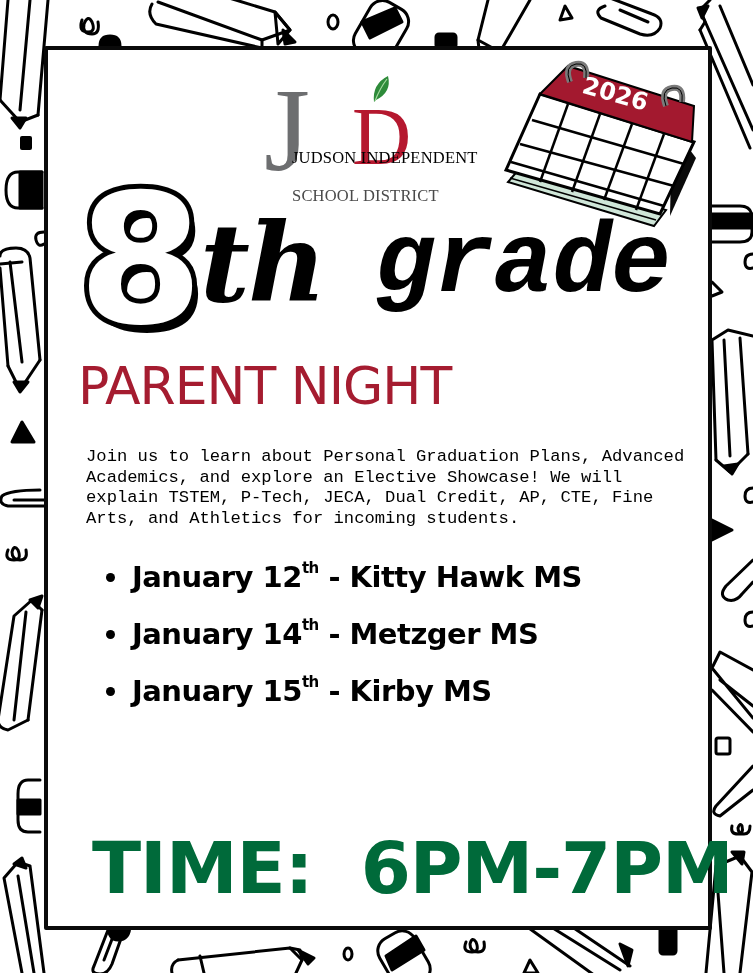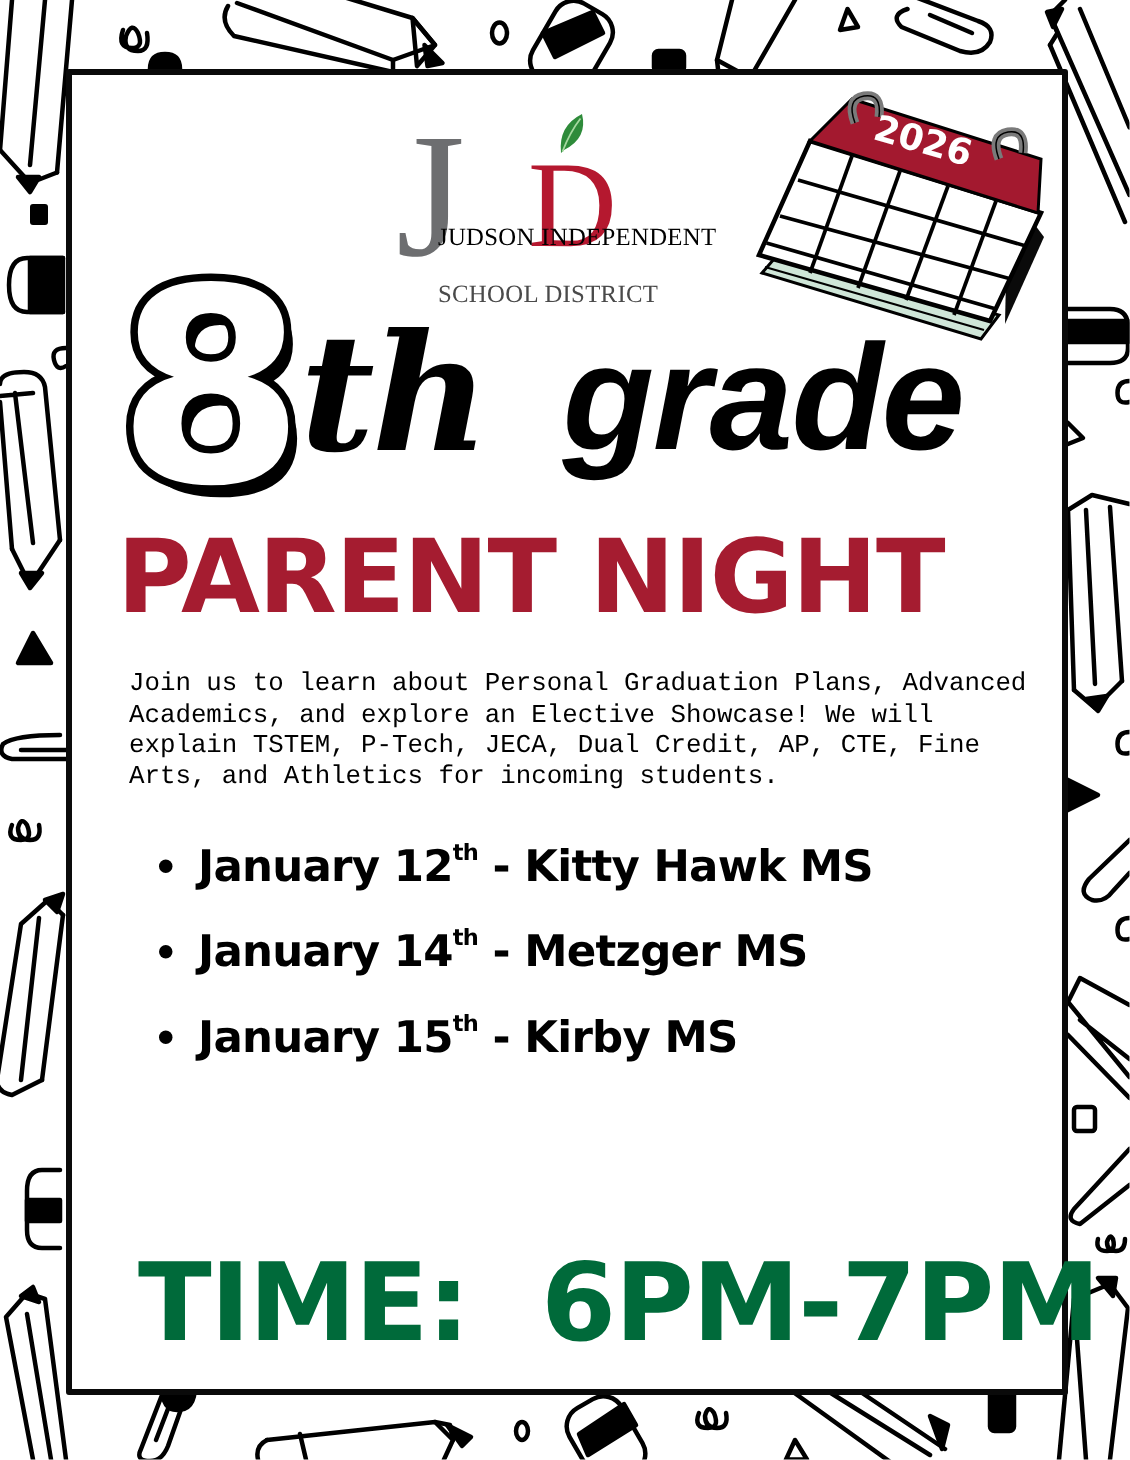--- a/index.html
+++ b/index.html
@@ -10,22 +10,22 @@
   .logo-J { position:absolute; left:2px; top:0; font-family:"Liberation Serif", serif; font-size:118px; line-height:118px; color:#6d6e70; }
   .logo-IS { position:absolute; left:34px; top:24px; font-family:"Liberation Serif", serif; font-size:82px; line-height:82px; color:#6d6e70; letter-spacing:-2px; }
   .logo-D { position:absolute; left:90px; top:24px; font-family:"Liberation Serif", serif; font-size:82px; line-height:82px; color:#b5182f; }
   .logo-leaf { position:absolute; left:108px; top:2px; width:22px; height:30px; }
   .logo-line1 { position:absolute; left:30px; top:76px; font-family:"Liberation Serif", serif; font-size:16.5px; color:#000000; white-space:nowrap; letter-spacing:0.2px; }
   .logo-line2 { position:absolute; left:30px; top:114px; font-family:"Liberation Serif", serif; font-size:16.5px; color:#4a4a4a; white-space:nowrap; letter-spacing:0.2px; }
   .calendar { position:absolute; left:500px; top:58px; width:210px; height:170px; }
   .cal-year { position:absolute; left:582px; top:80px; transform:rotate(16deg); font-family:"DejaVu Sans", sans-serif; font-weight:bold; color:#fff; font-size:24px; }
   .title-8 { position:absolute; left:78px; top:170px; font-family:"DejaVu Sans", sans-serif; font-weight:bold; font-size:180px; line-height:180px; color:#fff; -webkit-text-stroke:10px #000; paint-order:stroke fill; text-shadow:6px 8px 0 #000; }
   .title-th { position:absolute; left:200px; top:208px; font-family:"DejaVu Serif", serif; font-style:italic; font-weight:bold; font-size:108px; line-height:110px; color:#000; letter-spacing:-2px; }
-  .title-grade { position:absolute; left:375px; top:210px; font-family:Liberation Sans, sans-serif; font-style:italic; font-weight:bold; font-size:100px; line-height:110px; color:#000; letter-spacing:-1px; }
-  .parent-night { position:absolute; left:78px; top:346px; width:600px; text-align:left; font-family:"DejaVu Sans", sans-serif; font-weight:bold; font-size:68px; line-height:80px; color:#a51c30; letter-spacing:-1px; white-space:nowrap; }
+  .title-grade { position:absolute; left:375px; top:210px; font-family:Liberation Mono, monospace; font-style:italic; font-weight:bold; font-size:100px; line-height:110px; color:#000; letter-spacing:-1px; }
+  .parent-night { position:absolute; left:78px; top:346px; width:600px; text-align:left; font-family:"DejaVu Sans", sans-serif; font-weight:normal; font-size:52px; line-height:80px; color:#a51c30; letter-spacing:-1px; white-space:nowrap; }
   .desc { position:absolute; left:86px; top:430px; width:600px; font-family:Liberation Mono, monospace; font-size:17.2px; line-height:20.5px; color:#000000; }
   .events { position:absolute; left:104px; top:542px; margin:0; padding:0; list-style:none; }
   .event { position:relative; font-family:"DejaVu Sans", sans-serif; font-weight:bold; font-size:29px; line-height:44px; color:#000; white-space:nowrap; padding-left:28px; letter-spacing:-0.5px;margin-top:13px; }
   .event .bullet { position:absolute; left:2px; top:18px; width:9px; height:9px; background:#000; border-radius:50%; }
   .event sup { font-size:15px; vertical-align:14px; line-height:0; }
   .time { position:absolute; left:92px; top:828px; font-family:"DejaVu Sans", sans-serif; font-weight:bold; font-size:72px; line-height:80px; color:#006a3a; white-space:nowrap; letter-spacing:-1px; }
 </style>
 </head>
 <body>
 

